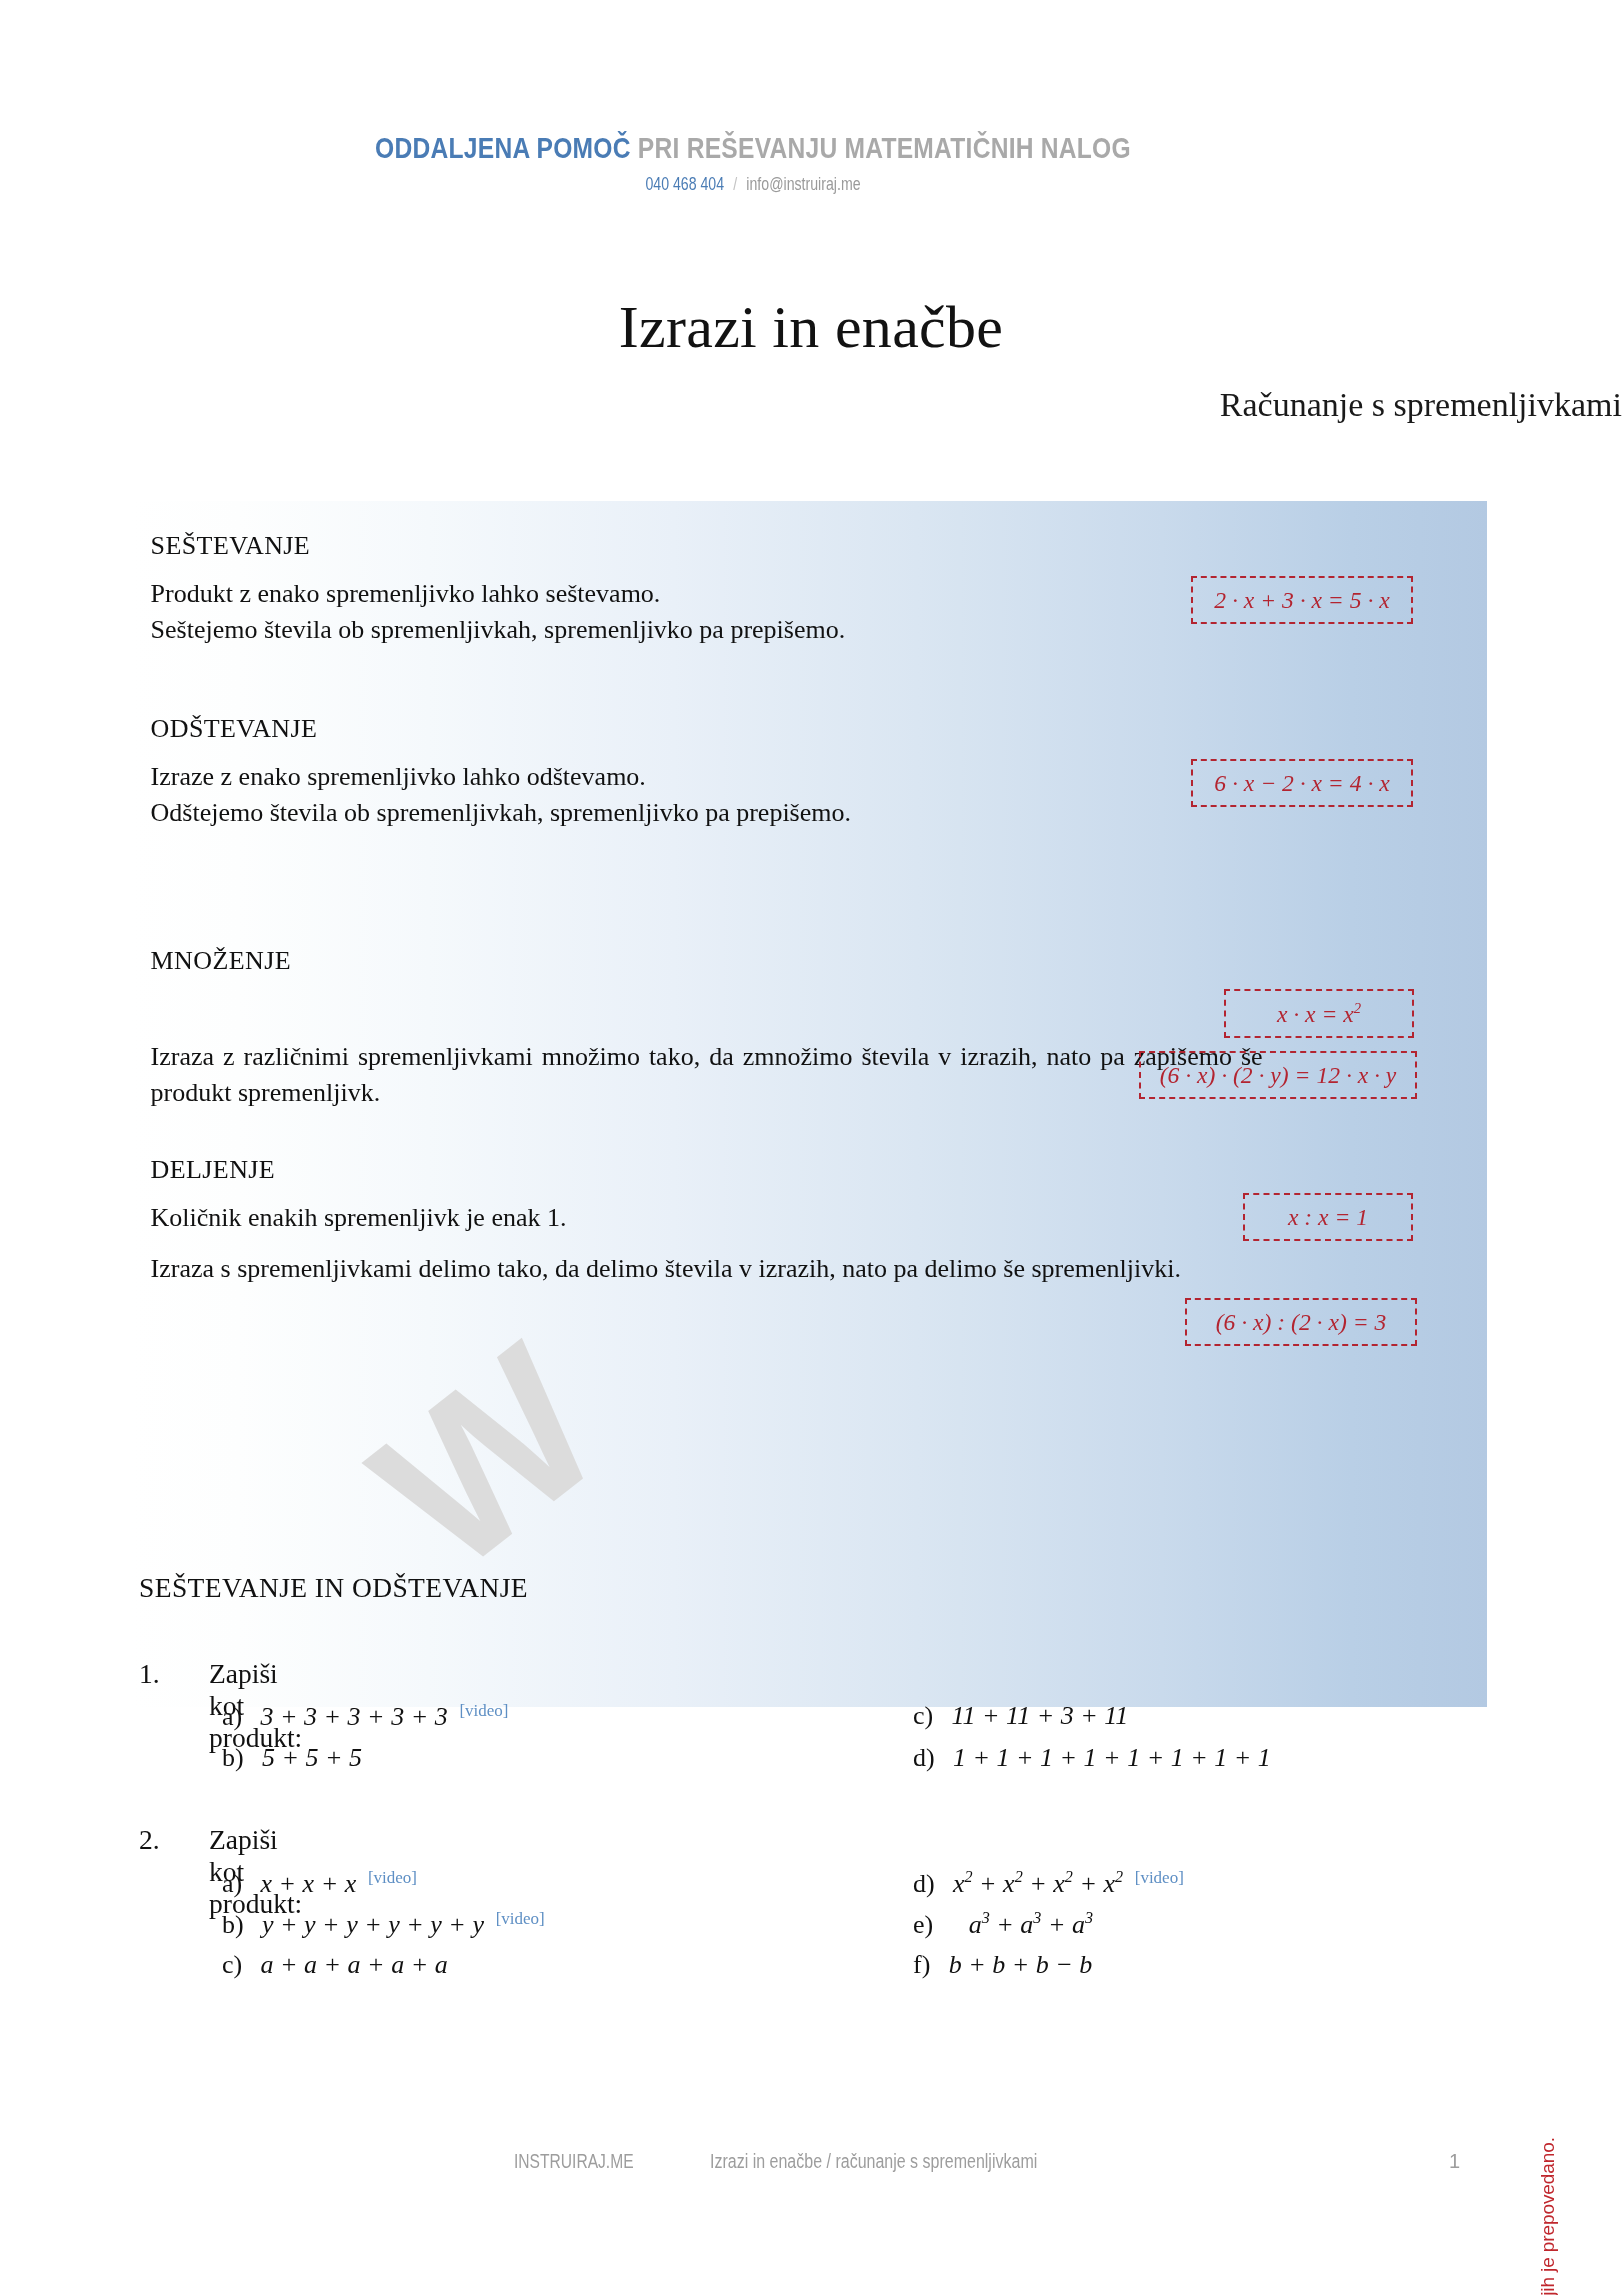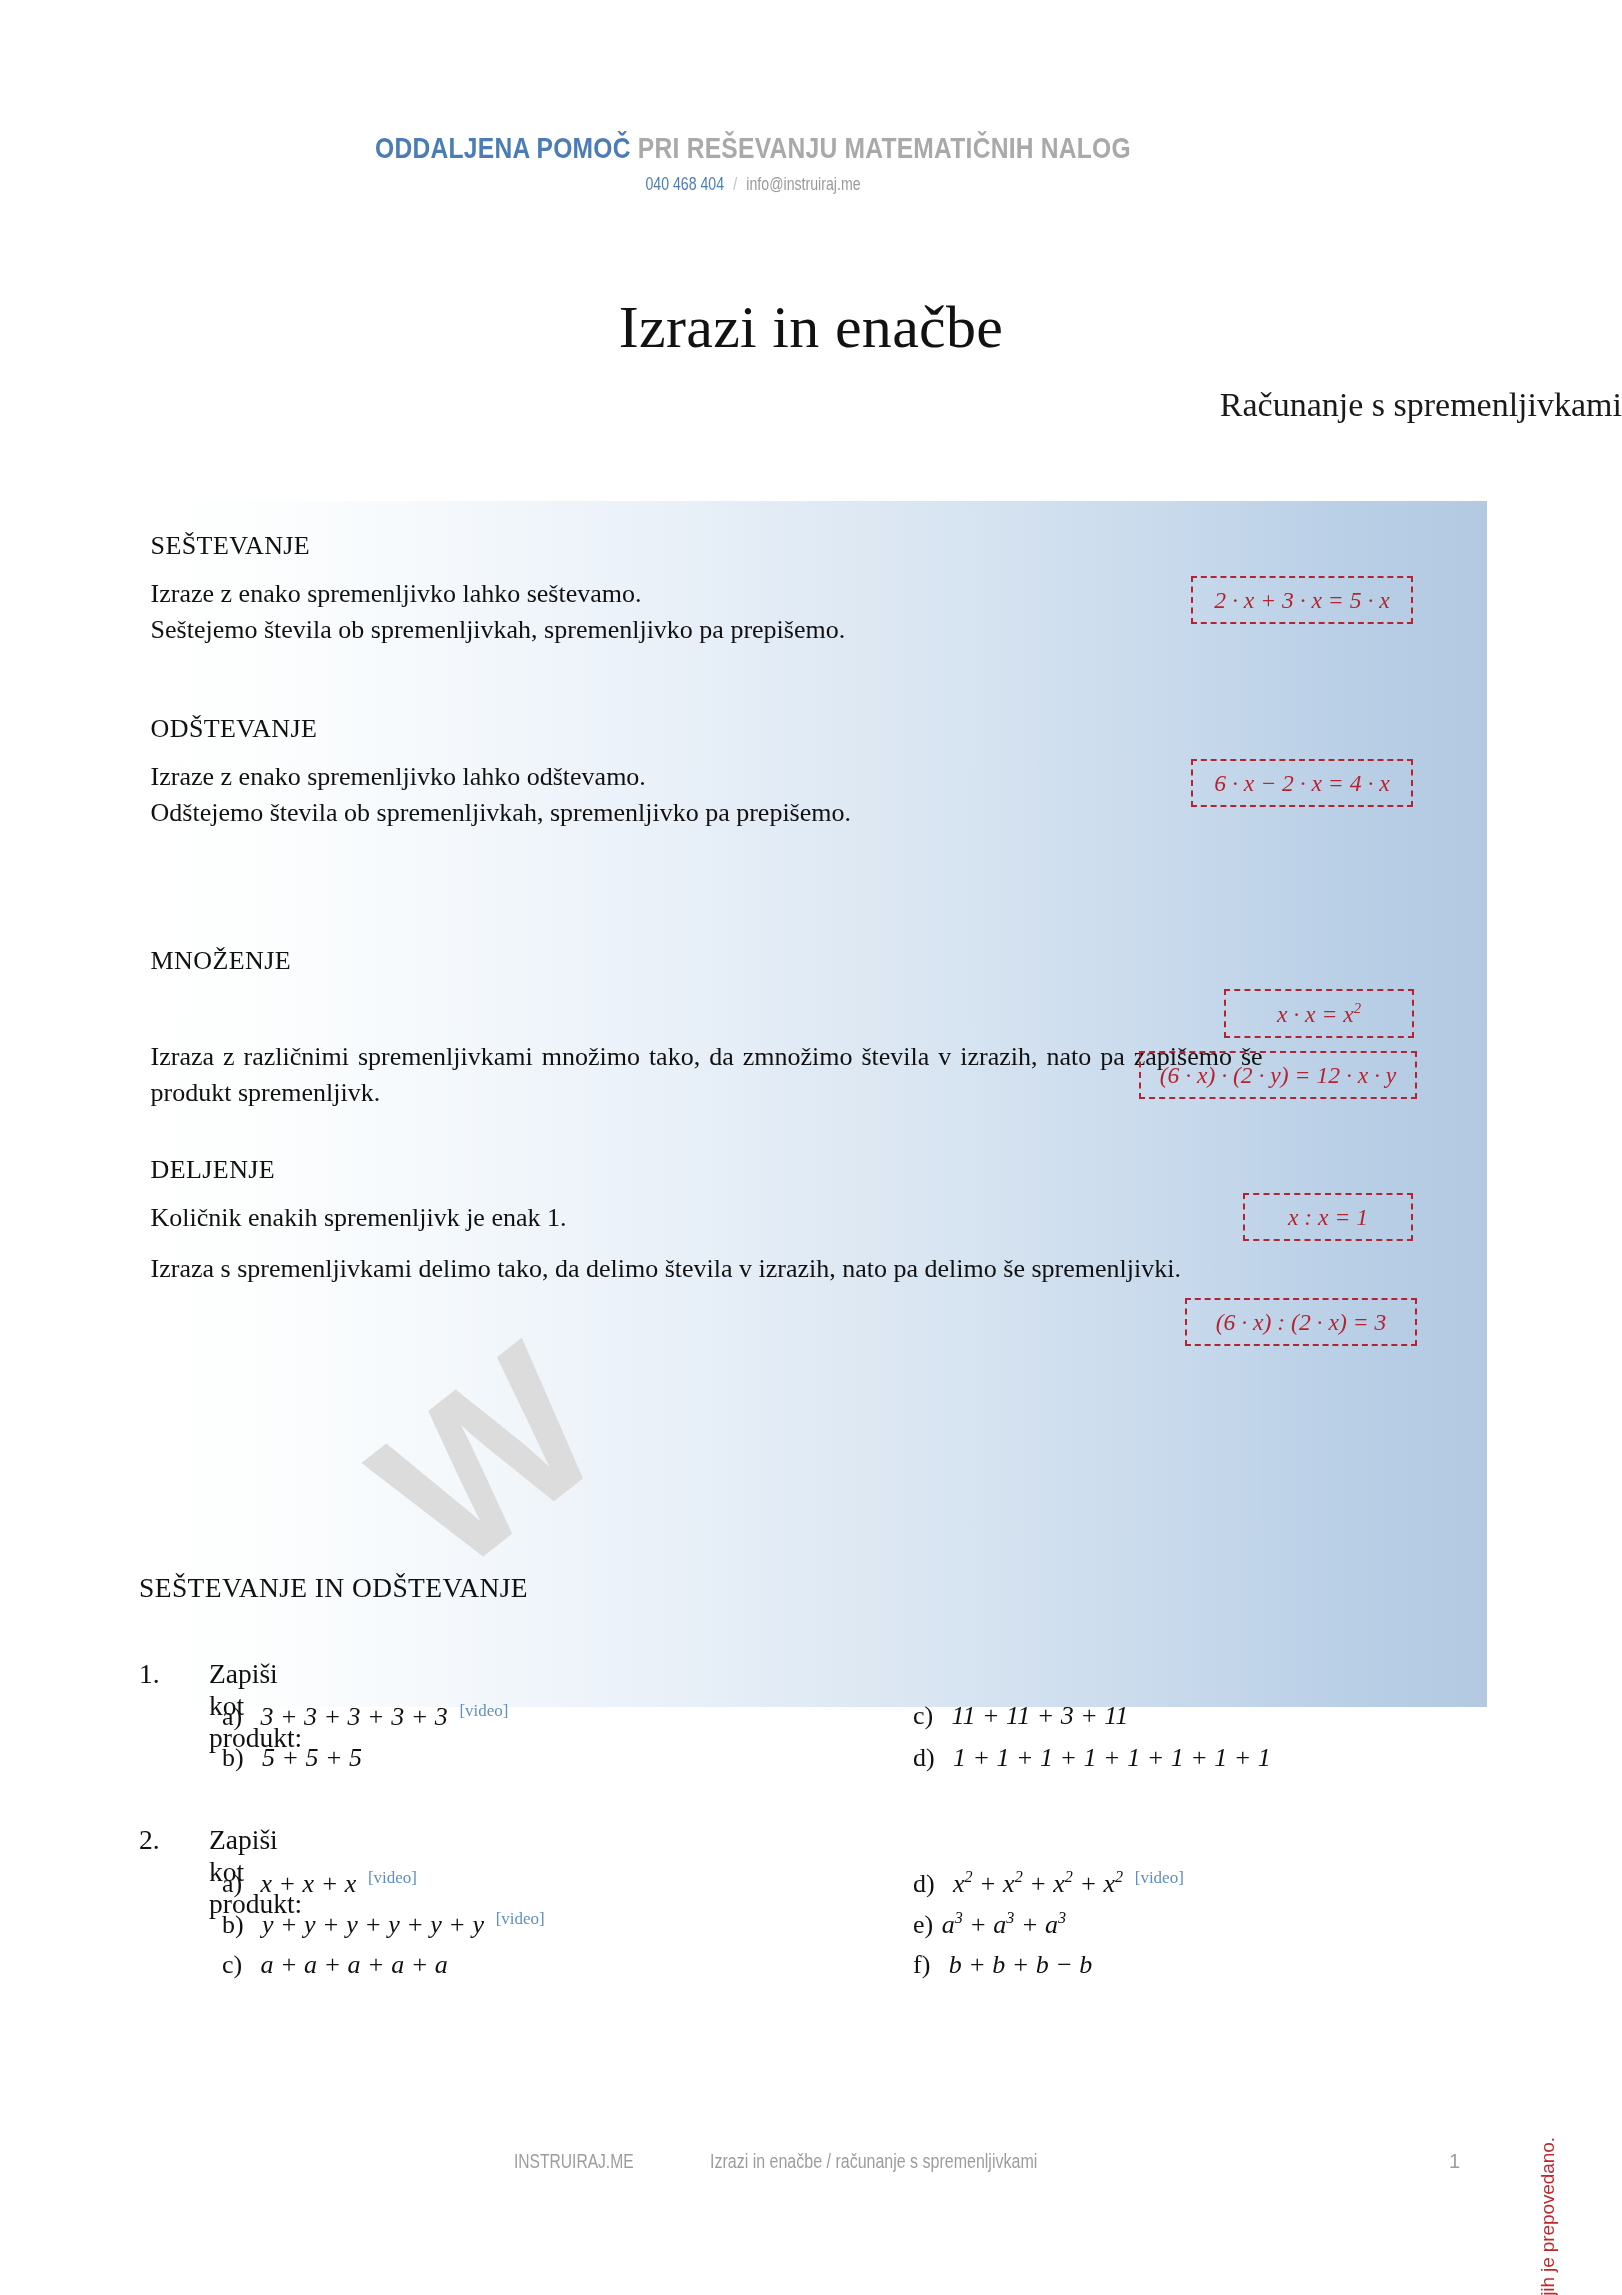--- a/index.html
+++ b/index.html
@@ -216,21 +216,21 @@
   </div>
 </div>
 
 <div class="doc-title">Izrazi in enačbe</div>
 <div class="doc-subtitle">Računanje s spremenljivkami</div>
 
 <div class="theory-panel">
  <div class="theory-inner">
 
   <div class="sec-head" style="top:30px;">SEŠTEVANJE</div>
-  <div class="para" style="top:75px; width:1047px;">Izraze z enako spremenljivko lahko seštevamo.</div>
+  <div class="para" style="top:75px; width:1047px;">Produkt z enako spremenljivko lahko seštevamo.</div>
   <div class="para" style="top:111px; width:1047px;">Seštejemo števila ob spremenljivkah, spremenljivko pa prepišemo.</div>
   <div class="mathbox" style="top:75px; left:1060px; width:222px;">2 · x + 3 · x = 5 · x</div>
 
   <div class="sec-head" style="top:213px;">ODŠTEVANJE</div>
   <div class="para" style="top:258px; width:1047px;">Izraze z enako spremenljivko lahko odštevamo.</div>
   <div class="para" style="top:294px; width:1047px;">Odštejemo števila ob spremenljivkah, spremenljivko pa prepišemo.</div>
   <div class="mathbox" style="top:258px; left:1060px; width:222px;">6 · x − 2 · x = 4 · x</div>
 
   <div class="sec-head" style="top:445px;">MNOŽENJE</div>
   <div class="para justify" style="top:538px; width:1112px;">Izraza z različnimi spremenljivkami množimo tako, da zmnožimo števila v izrazih, nato pa zapišemo še produkt spremenljivk.</div>
@@ -293,21 +293,21 @@
     <span class="mth" style="margin-left:11.8px;">a + a + a + a + a</span>
   </div>
 
   <div class="ex-item" style="left:913px; top:1868px;">
     <span class="lbl">d)</span>
     <span class="mth" style="margin-left:11.8px;">x<sup>2</sup> + x<sup>2</sup> + x<sup>2</sup> + x<sup>2</sup></span>
     <span class="videolink">[video]</span>
   </div>
   <div class="ex-item" style="left:913px; top:1909px;">
     <span class="lbl">e)</span>
-    <span class="mth" style="margin-left:2px;">a<sup>3</sup> + a<sup>3</sup> + a<sup>3</sup></span>
+    <span class="mth" style="margin-left:29px;">a<sup>3</sup> + a<sup>3</sup> + a<sup>3</sup></span>
   </div>
   <div class="ex-item" style="left:913px; top:1950px;">
     <span class="lbl">f)</span>
     <span class="mth" style="margin-left:11.8px;">b + b + b − b</span>
   </div>
 </div>
 
 <div class="side-copy">INSTRUIRAJ.ME © Vsakršno razmnoževanje, posredovanje dokumenta tretjim osebam, objavljanje na spletu ali družabnih omrežjih je prepovedano.</div>
 
 <div class="footer">

